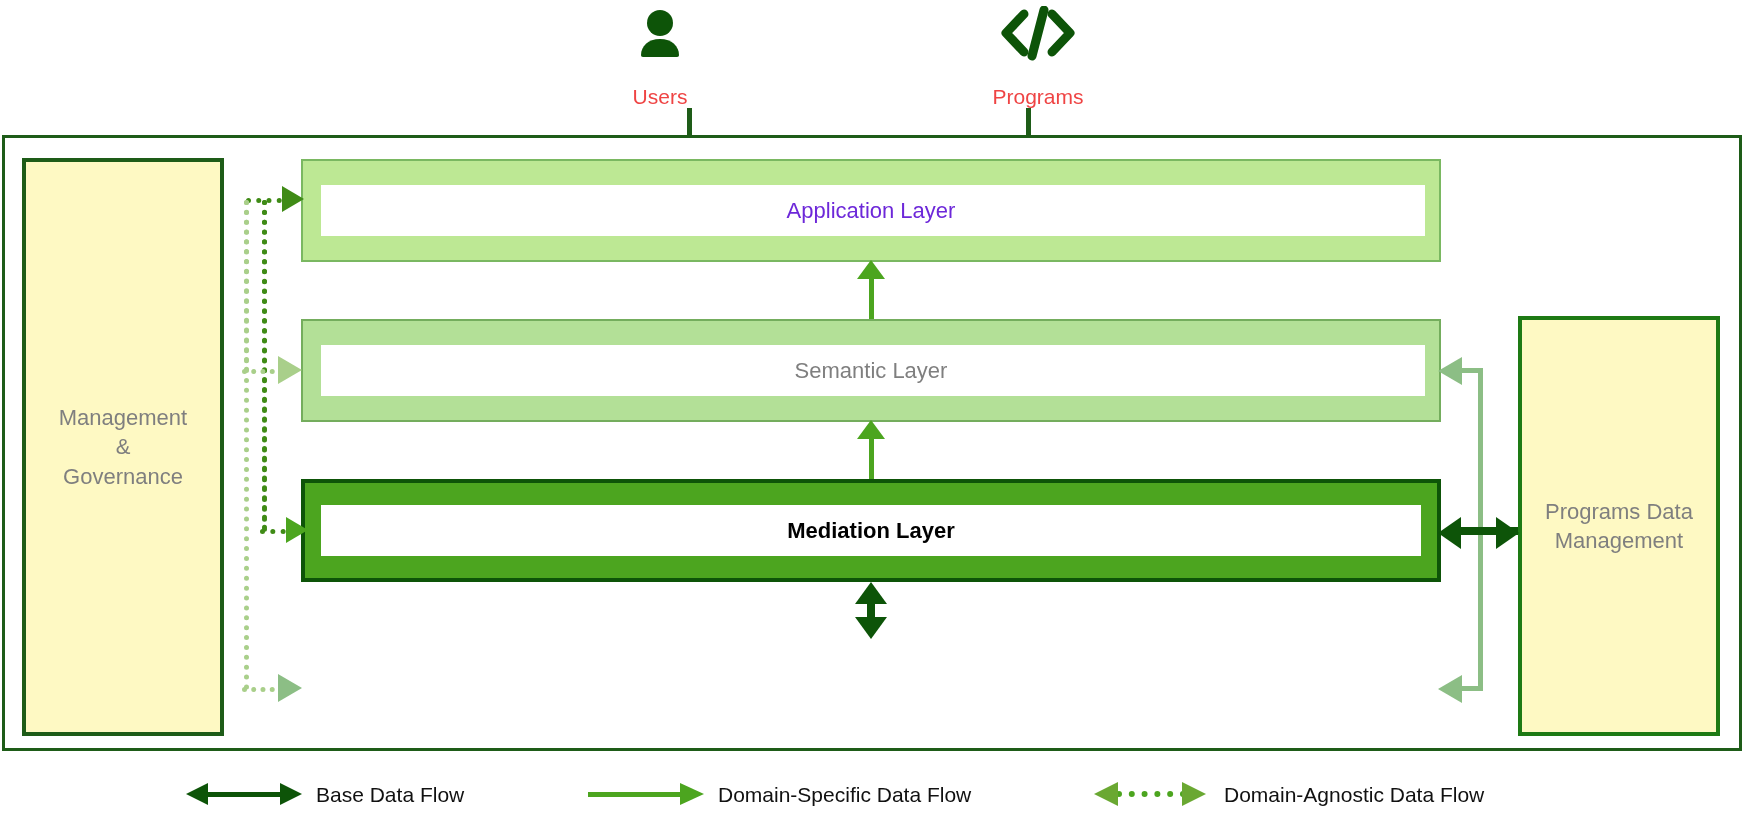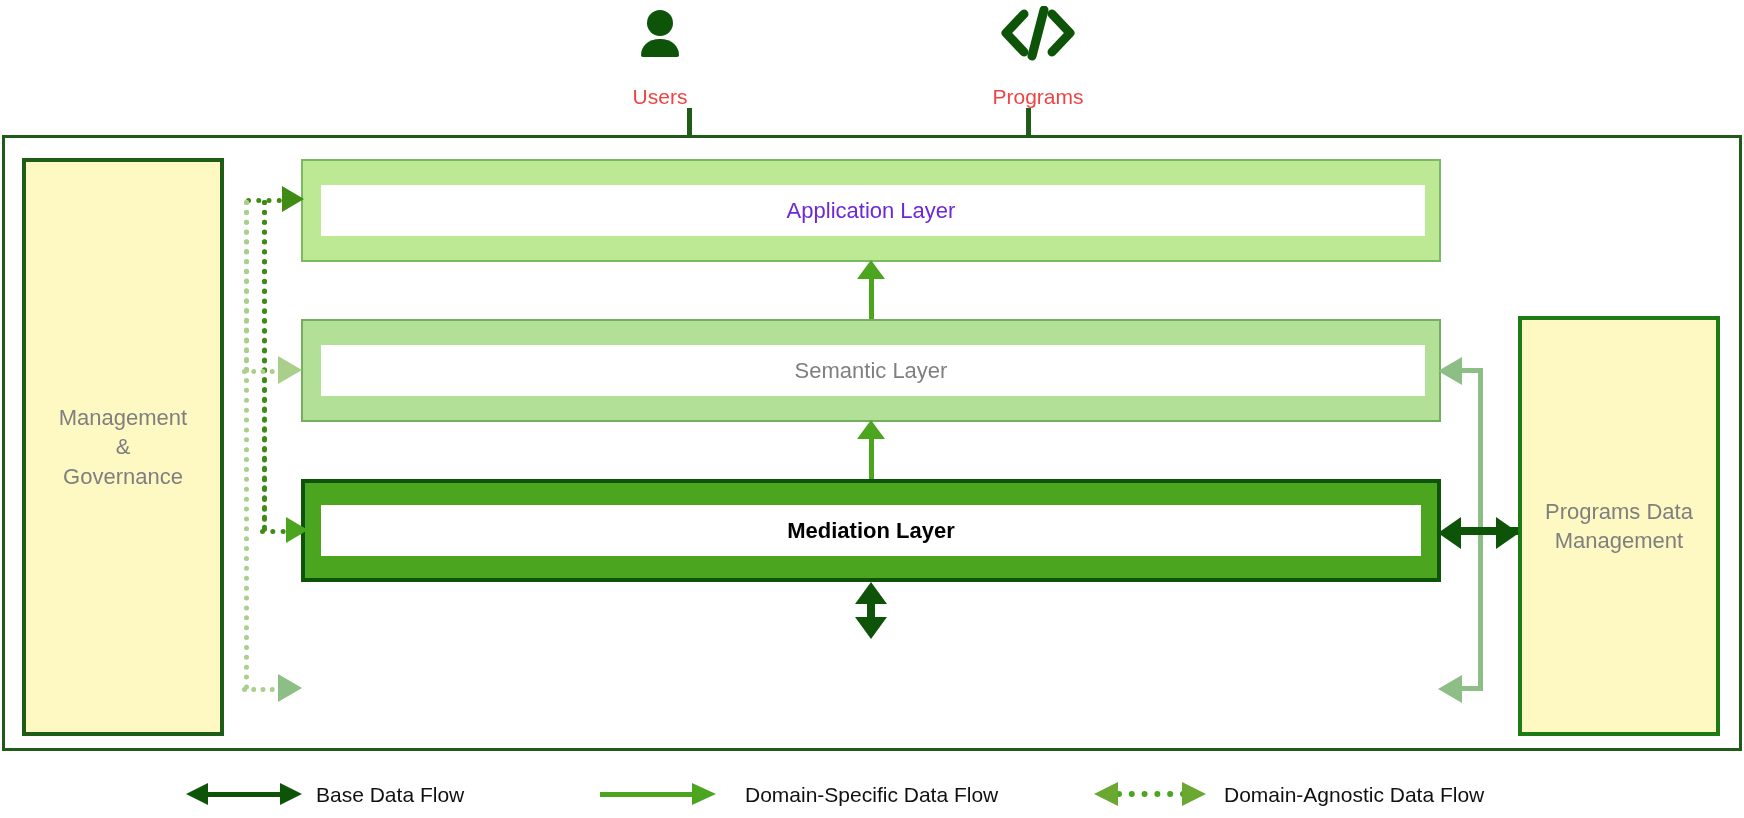--- a/index.html
+++ b/index.html
@@ -167,21 +167,21 @@
 
     <div class="legend-item" style="left:186px;">
       <div class="lg-art">
         <div style="position:absolute;left:20px;top:13px;width:76px;height:5px;background:#0d5408;"></div>
         <div style="position:absolute;left:0px;top:4px;width:0;height:0;border-top:11px solid transparent;border-bottom:11px solid transparent;border-right:22px solid #0d5408;"></div>
         <div style="position:absolute;left:94px;top:4px;width:0;height:0;border-top:11px solid transparent;border-bottom:11px solid transparent;border-left:22px solid #0d5408;"></div>
       </div>
       <div class="lg-text">Base Data Flow</div>
     </div>
 
-    <div class="legend-item" style="left:600px;gap:15px;">
+    <div class="legend-item" style="left:588px;">
       <div class="lg-art">
         <div style="position:absolute;left:0px;top:13px;width:96px;height:5px;background:#4ca51f;"></div>
         <div style="position:absolute;left:92px;top:4px;width:0;height:0;border-top:11px solid transparent;border-bottom:11px solid transparent;border-left:24px solid #4ca51f;"></div>
       </div>
       <div class="lg-text">Domain-Specific Data Flow</div>
     </div>
 
     <div class="legend-item" style="left:1094px;">
       <div class="lg-art">
         <div style="position:absolute;left:22px;top:12px;width:70px;border-top:6px dotted #4ca51f;"></div>

